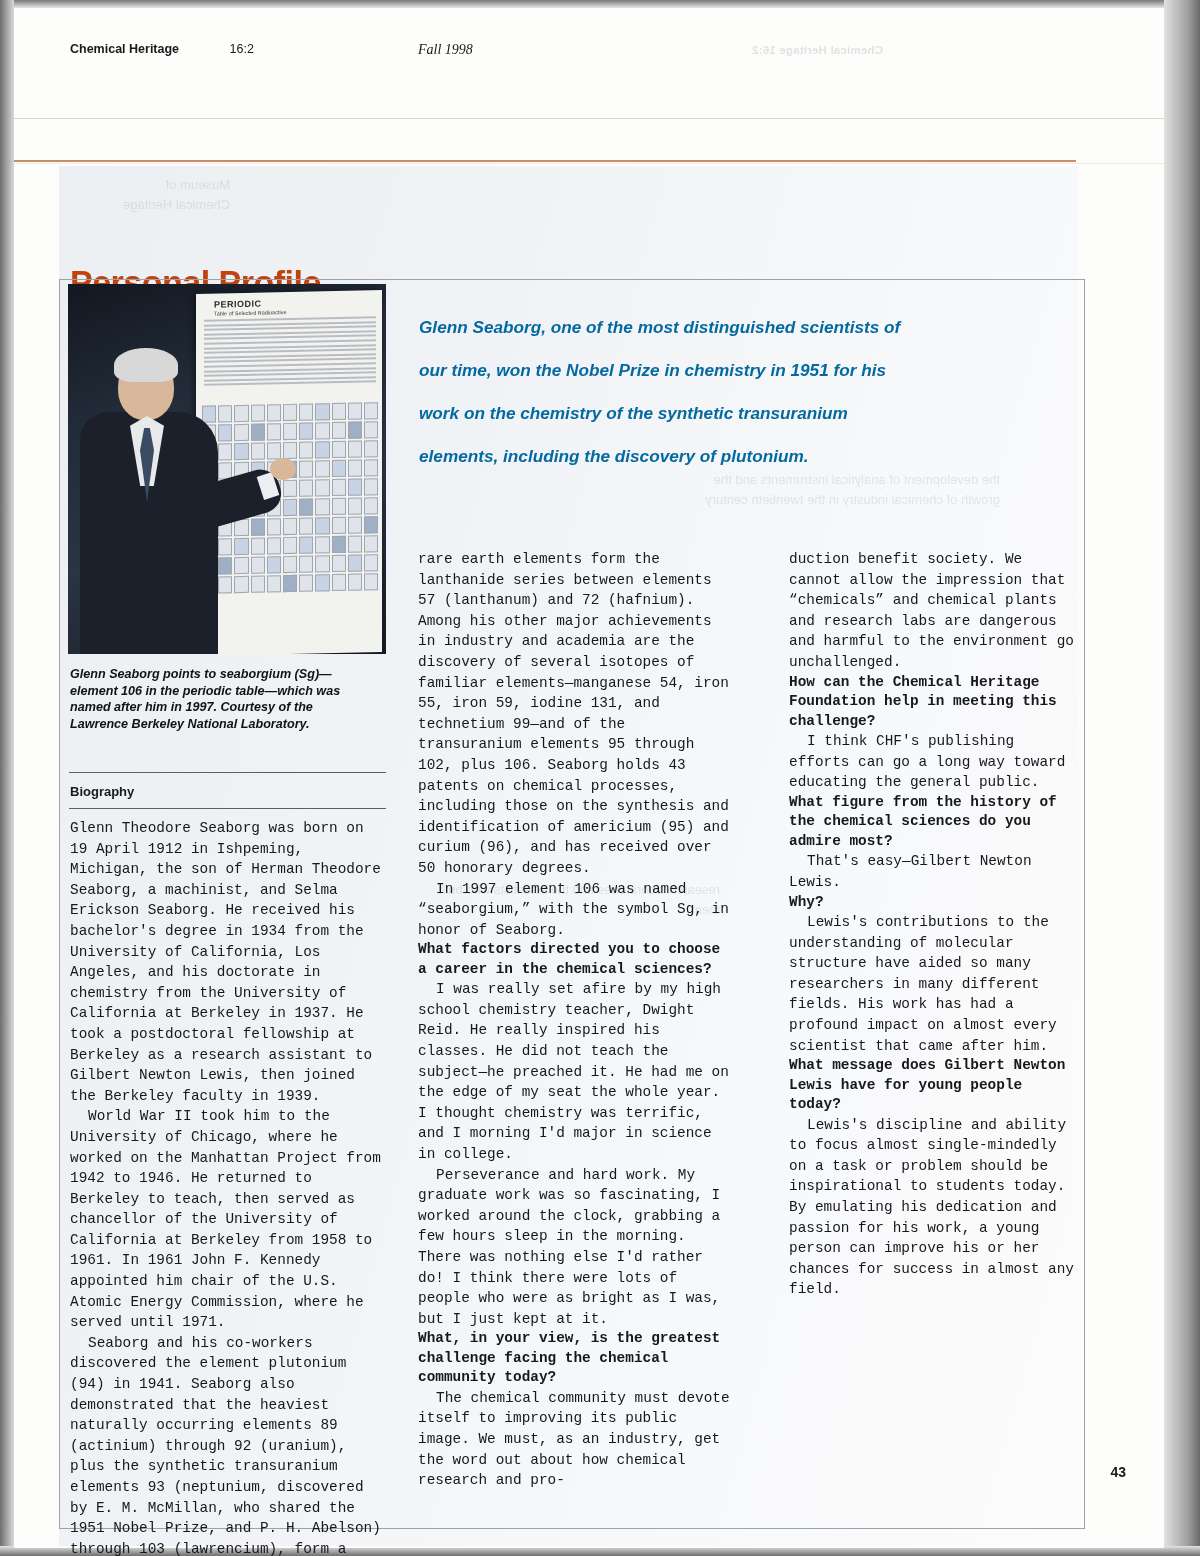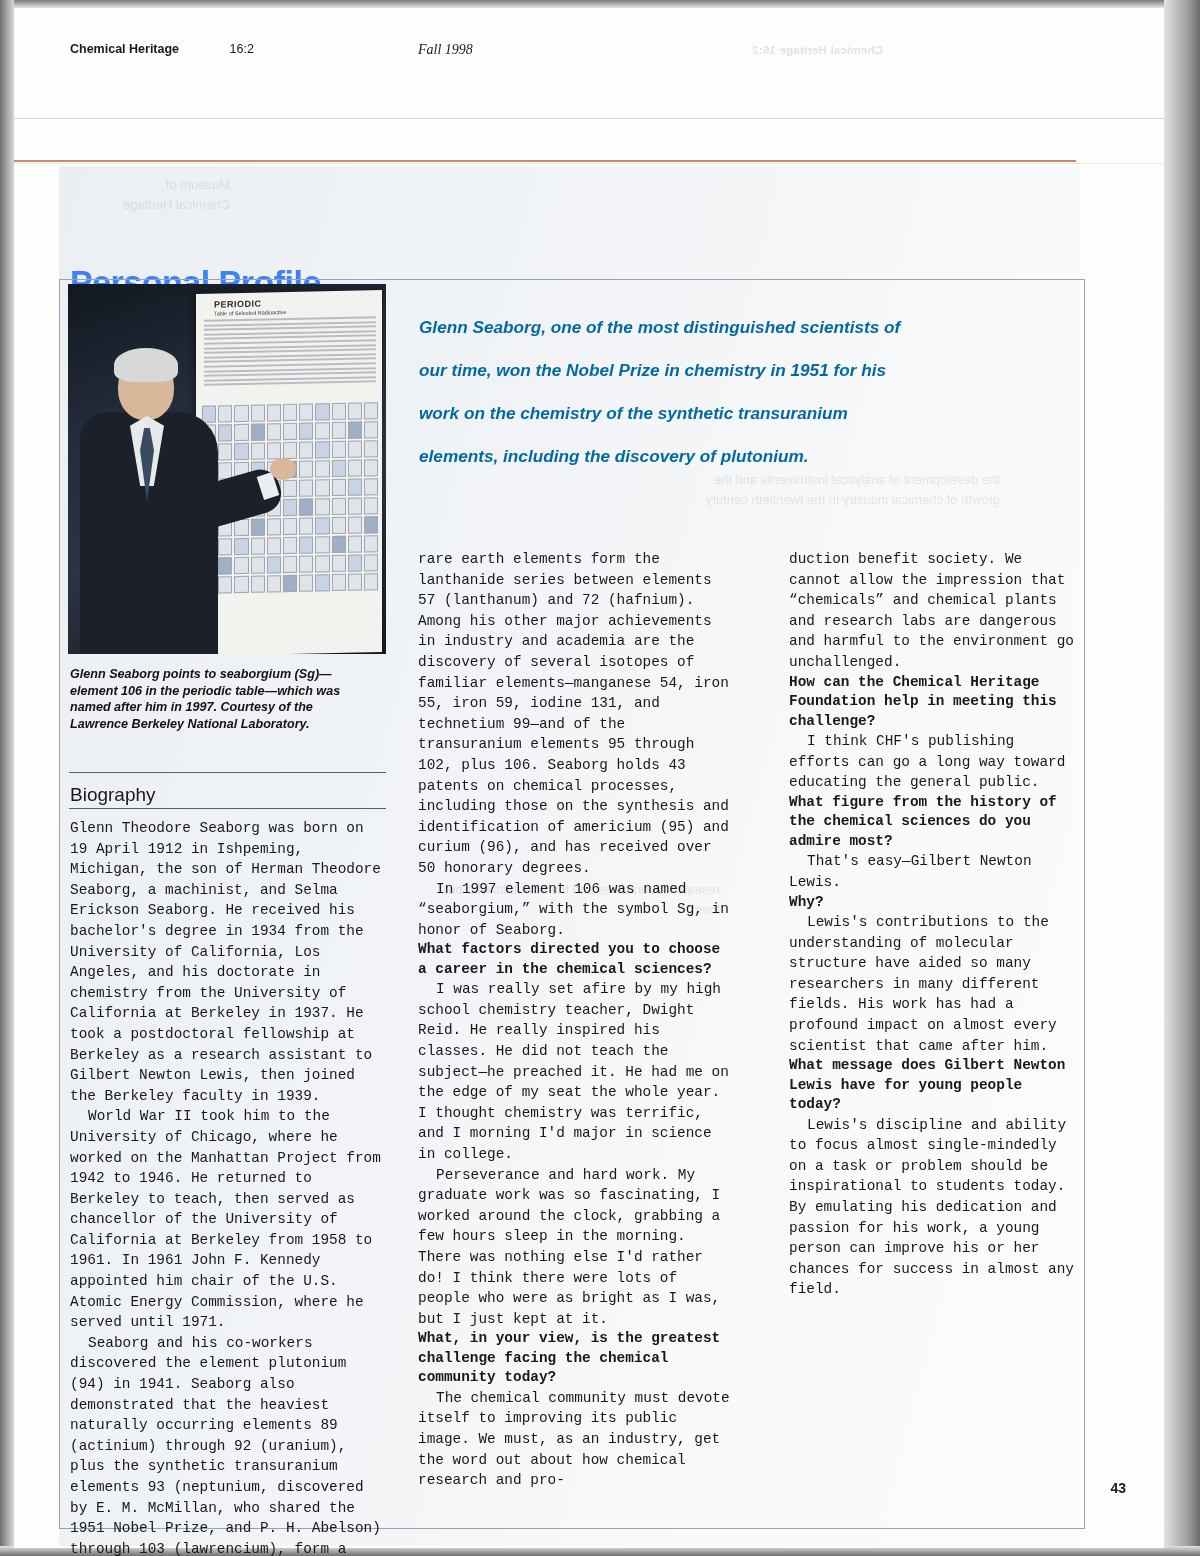--- a/index.html
+++ b/index.html
@@ -93,21 +93,21 @@
     opacity: .85;
   }
 
   
   .title {
     position: absolute;
     left: 70px; top: 240px;
     font-size: 34px;
     font-weight: bold;
     letter-spacing: -0.5px;
-    color: #3b82f6;
+    color: #c2410c;
   }
 
   
   .frame {
     position: absolute;
     left: 59px; top: 279px;
     width: 1026px; height: 1250px;
     border: 1px solid #9aa3ad;
     box-sizing: border-box;
   }
@@ -225,21 +225,21 @@
     color: #121212;
   }
 
   
   .bio-rule-top {
     position: absolute; left: 69px; top: 772px; width: 317px; height: 1px;
     background: #5a5f66;
   }
   .bio-head {
     position: absolute; left: 70px; top: 784px;
-    font-size: 19px; font-weight: normal;
+    font-size: 13px; font-weight: bold;
   }
   .bio-rule-bot {
     position: absolute; left: 69px; top: 808px; width: 317px; height: 1px;
     background: #5a5f66;
   }
 
   
   .col {
     position: absolute;
     font-size: 14.4px;
@@ -266,21 +266,21 @@
   .q {
     font-weight: bold;
     margin-top: 17px;
     margin-bottom: 3px;
     line-height: 19.5px;
   }
   .a { text-indent: 18px; }
 
   .folio {
     position: absolute;
-    right: 74px; bottom: 60px;
+    right: 74px; bottom: 76px;
     font-size: 14px;
     font-weight: bold;
   }
 
   
   .bleed {
     position: absolute;
     color: rgba(110,120,135,.16);
     font-size: 13px;
     line-height: 20px;

